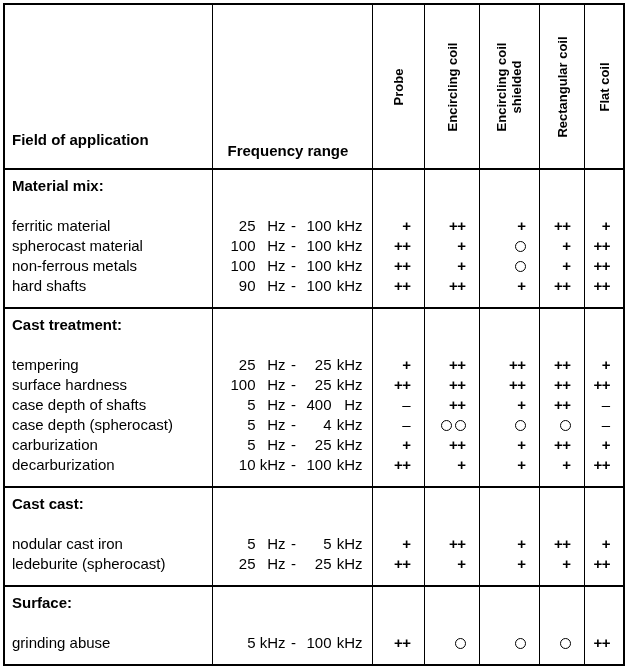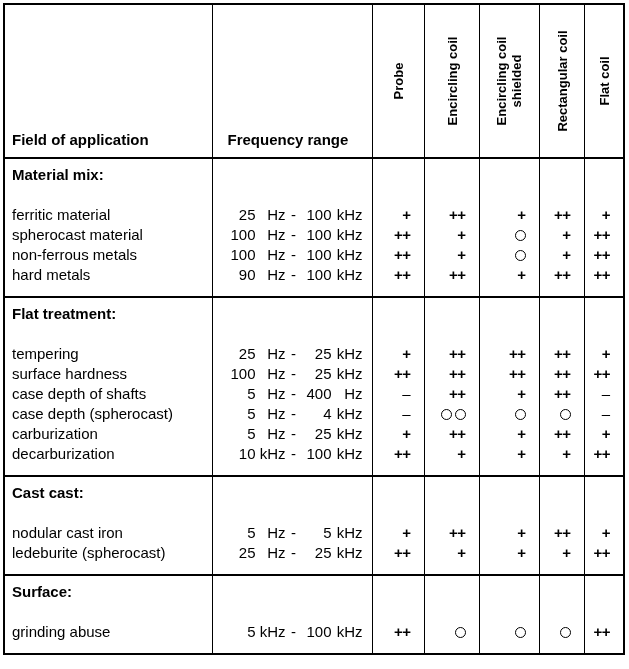--- a/index.html
+++ b/index.html
@@ -26,21 +26,21 @@
   }
   .app-table thead th { border-bottom:2px solid #000; }
   tr.section-row td { border-top:2px solid #000; }
 
   
   th.field-h, th.freq-h {
     vertical-align:bottom;
     font-weight:bold;
     height:143px;
   }
-  th.field-h { padding:0 0 9px 7px; }
+  th.field-h { padding:0 0 20px 7px; }
   th.freq-h  { padding:0 0 9px 15px;margin-top:45px; }
   th.coil-h  { position:relative; height:143px; }
   .vtext {
     position:absolute; top:50%; left:50%;
     transform:translate(-50%,-50%) rotate(-90deg);
     font-weight:bold; font-size:13px; line-height:15px;
     white-space:nowrap; text-align:center;
   }
 
   
@@ -128,21 +128,21 @@
         </tr>
     </thead>
     <tbody id="table-body">
         <tr class="section-row">
           <td class="sec-field">
             <div class="line section-title">Material mix:</div>
             <div class="blank"></div>
             <div class="line">ferritic material</div>
             <div class="line">spherocast material</div>
             <div class="line">non-ferrous metals</div>
-            <div class="line">hard metals</div>
+            <div class="line">hard shafts</div>
           </td>
           <td class="sec-freq">
             <div class="blank"></div>
             <div class="blank"></div>
             <div class="line"><span class="fq-n1">25</span><span class="fq-u1">Hz</span><span class="fq-sep">-</span><span class="fq-n2">100</span><span class="fq-u2">kHz</span></div>
             <div class="line"><span class="fq-n1">100</span><span class="fq-u1">Hz</span><span class="fq-sep">-</span><span class="fq-n2">100</span><span class="fq-u2">kHz</span></div>
             <div class="line"><span class="fq-n1">100</span><span class="fq-u1">Hz</span><span class="fq-sep">-</span><span class="fq-n2">100</span><span class="fq-u2">kHz</span></div>
             <div class="line"><span class="fq-n1">90</span><span class="fq-u1">Hz</span><span class="fq-sep">-</span><span class="fq-n2">100</span><span class="fq-u2">kHz</span></div>
           </td>
           <td class="sec-rate">
@@ -181,21 +181,21 @@
             <div class="blank"></div>
             <div class="blank"></div>
             <div class="line"><span class="sym-plus">+</span></div>
             <div class="line"><span class="sym-plus">++</span></div>
             <div class="line"><span class="sym-plus">++</span></div>
             <div class="line"><span class="sym-plus">++</span></div>
           </td>
         </tr>
         <tr class="section-row">
           <td class="sec-field">
-            <div class="line section-title">Flat treatment:</div>
+            <div class="line section-title">Cast treatment:</div>
             <div class="blank"></div>
             <div class="line">tempering</div>
             <div class="line">surface hardness</div>
             <div class="line">case depth of shafts</div>
             <div class="line">case depth (spherocast)</div>
             <div class="line">carburization</div>
             <div class="line">decarburization</div>
           </td>
           <td class="sec-freq">
             <div class="blank"></div>

